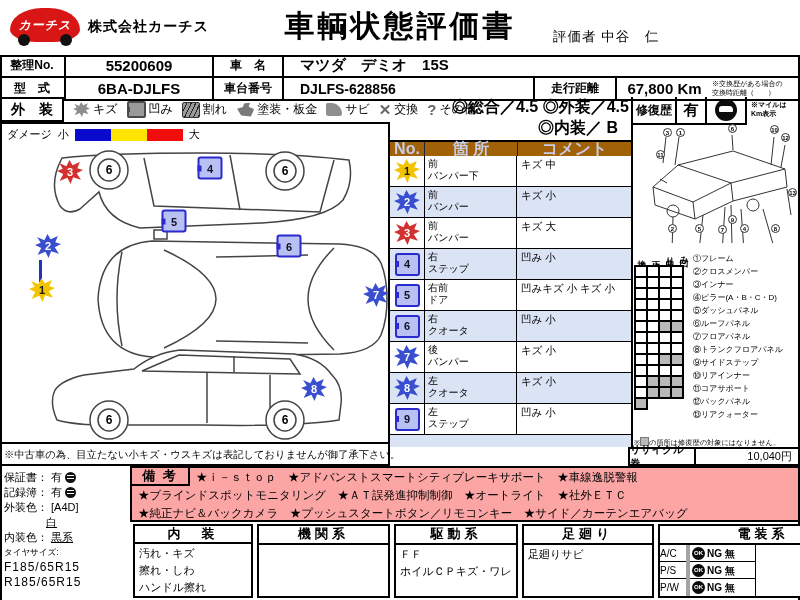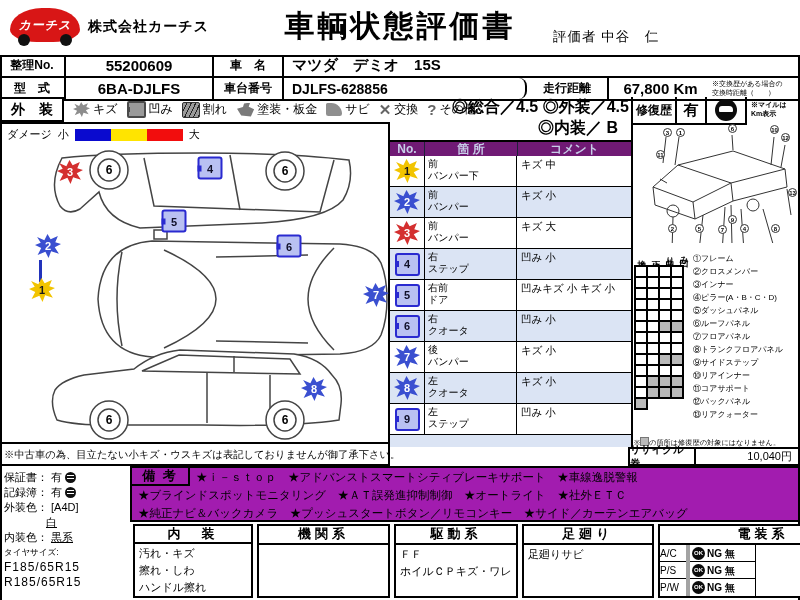--- a/index.html
+++ b/index.html
@@ -20,21 +20,21 @@
   #evaluator{left:553px;top:28px;font-size:13.5px;letter-spacing:1px;}
   
   #sheet{left:0;top:55px;width:796px;height:543px;border:2px solid #000;}
   
   #info{left:0;top:55px;width:800px;}
   .irow{display:flex;height:21px;border-bottom:2px solid #000;}
   .icell{border-right:2px solid #000;display:flex;align-items:center;justify-content:center;
          font-weight:bold;overflow:hidden;white-space:nowrap;}
   .lab{font-size:12px;}
   .v15{font-size:15px;}
-  .leftpad{justify-content:flex-start;padding-left:8px;border-radius:8px;}
+  .leftpad{justify-content:flex-start;padding-left:16px;}
   .mileage-wrap{flex:1;display:flex;align-items:center;border-right:none!important;}
   .mnote{font-size:7px;font-weight:normal;line-height:1.25;white-space:pre-line;width:88px;}
   
   #legend{left:2px;top:97px;width:630px;height:25px;display:flex;align-items:center;}
   #ext-tab{width:60px;height:21px;border:2px solid #000;margin-left:-2px;display:flex;
         align-items:center;justify-content:center;font-size:14px;font-weight:bold;background:#fff;}
   .lgitem{display:flex;align-items:center;margin-left:9px;font-size:12px;gap:3px;white-space:nowrap;}
   .burst{clip-path:polygon(48% 0%,60% 22%,88% 8%,78% 34%,100% 42%,76% 55%,92% 82%,62% 72%,52% 100%,40% 74%,10% 88%,24% 58%,0% 46%,22% 36%,8% 12%,36% 26%);}
   .lg-scratch{width:17px;height:15px;background:#8d8d8d;}
   .lg-dent{width:15px;height:13px;background:#9a9a9a;border:2px solid #4a4a4a;border-radius:2px;position:relative;}
@@ -64,21 +64,21 @@
   .s-blue{background:#3a4fd0;} .s-blue span{color:#fff;}
   .s-red{background:#d43030;} .s-red span{color:#fff;}
   .dent{width:21px;height:19px;background:#b9c1f2;border:2px solid #2a2ad0;border-radius:3px;position:relative;}
   .dent span{font-size:11px;font-weight:bold;color:#101028;}
   .dent:before{content:"";position:absolute;left:-2px;top:35%;width:4px;height:6px;background:#2a2ad0;}
   .lg-dent:before{content:"";position:absolute;left:-2px;top:30%;width:3px;height:5px;background:#4a4a4a;}
   #mk-link{left:37px;top:136px;width:3px;height:22px;background:#2233bb;}
   
   #dtable{left:390px;top:140px;width:241px;height:307px;border-top:2px solid #000;box-sizing:border-box;
         display:flex;flex-direction:column;}
-  .dhead{height:14px;background:#701a75;color:#c7cde8;display:flex;font-size:12px;font-weight:bold;}
+  .dhead{height:14px;background:#a16207;color:#c7cde8;display:flex;font-size:16px;font-weight:bold;}
   .dhead div{display:flex;align-items:center;justify-content:center;}
   .drow{height:31px;display:flex;border-bottom:1px solid #000;box-sizing:border-box;}
   .drow.blue{background:#dbe4f4;}
   .c-icon{width:34px;display:flex;align-items:center;justify-content:center;border-right:1px solid #000;}
   .c-part{width:92px;border-right:1px solid #000;font-size:10px;line-height:1.2;padding:2px 0 0 3px;box-sizing:border-box;}
   .c-part span{display:block;}
   .c-com{flex:1;font-size:10.5px;padding:2px 8px 0 4px;}
   .dfill{flex:1;background:#dbe4f4;}
   
   #rsec{left:631px;top:97px;width:169px;height:369px;border-left:2px solid #000;box-sizing:border-box;}
@@ -101,21 +101,21 @@
   #plist{left:60px;top:155px;}
   #plist div{height:13px;line-height:13px;font-size:8px;white-space:nowrap;}
   #frame-note{left:1px;top:340px;font-size:7.2px;white-space:nowrap;}
   .graybox{display:inline-block;width:7px;height:7px;background:#b9b9b9;border:1px solid #777;vertical-align:-1px;}
   #recycle{left:628px;top:447px;width:172px;height:19px;border:2px solid #000;box-sizing:border-box;
         display:flex;background:#fff;}
   #recycle .rl{width:64px;border-right:2px solid #000;font-size:10.5px;font-weight:bold;display:flex;
         align-items:center;justify-content:center;}
   #recycle .rv{flex:1;font-size:11px;display:flex;align-items:center;justify-content:flex-end;padding-right:6px;}
   
-  #remarks{left:130px;top:466px;width:670px;height:56px;border:2px solid #000;box-sizing:border-box;background:#a21caf;}
+  #remarks{left:130px;top:466px;width:670px;height:56px;border:2px solid #000;box-sizing:border-box;background:#fca5a5;}
   #remarks .l1{display:flex;height:18px;align-items:center;}
   #bikou-lab{width:58px;height:18px;border-right:2px solid #000;border-bottom:2px solid #000;
         font-size:13px;font-weight:bold;display:flex;align-items:center;justify-content:center;letter-spacing:2px;box-sizing:border-box;}
   .rline{font-size:11.5px;white-space:nowrap;padding-left:6px;line-height:18px;}
   
   #vinfo{left:0;top:466px;width:130px;height:132px;padding:4px 0 0 4px;box-sizing:border-box;font-size:11px;line-height:15px;}
   #vinfo .row{display:flex;align-items:center;gap:3px;white-space:nowrap;}
   .doc-stamp{width:11px;height:11px;background:#111;border-radius:50%;position:relative;display:inline-block;}
   .doc-stamp:before{content:"";position:absolute;left:2px;top:3px;width:7px;height:1px;background:#fff;box-shadow:0 3px 0 #fff;}
   .u{text-decoration:underline;}

